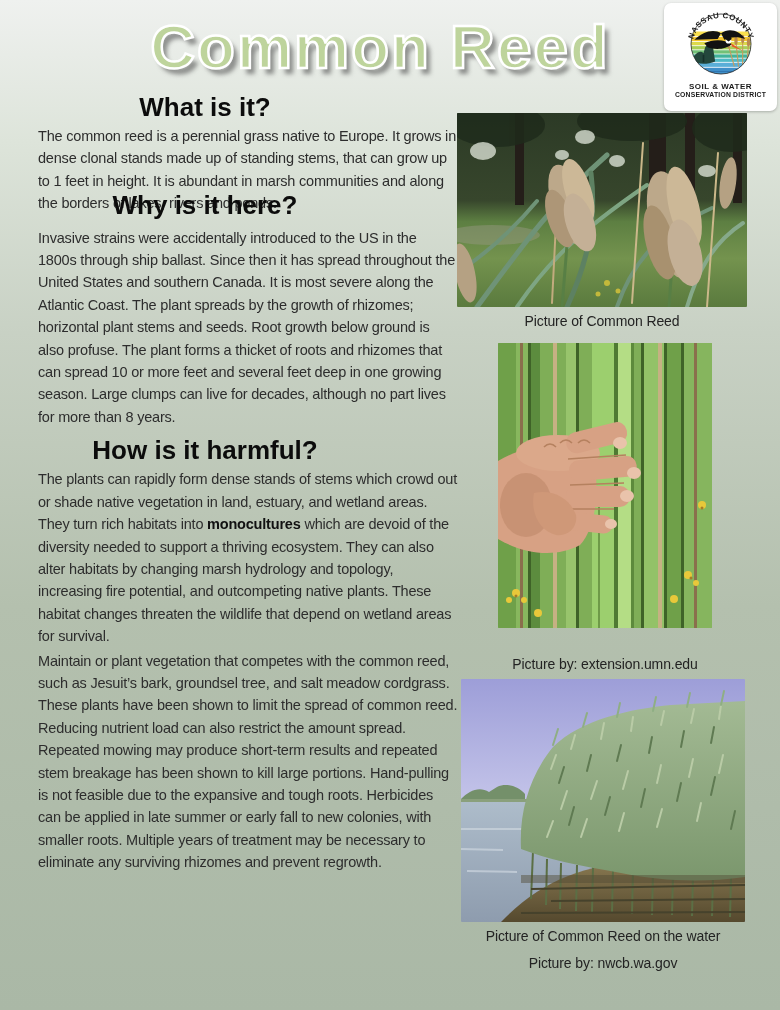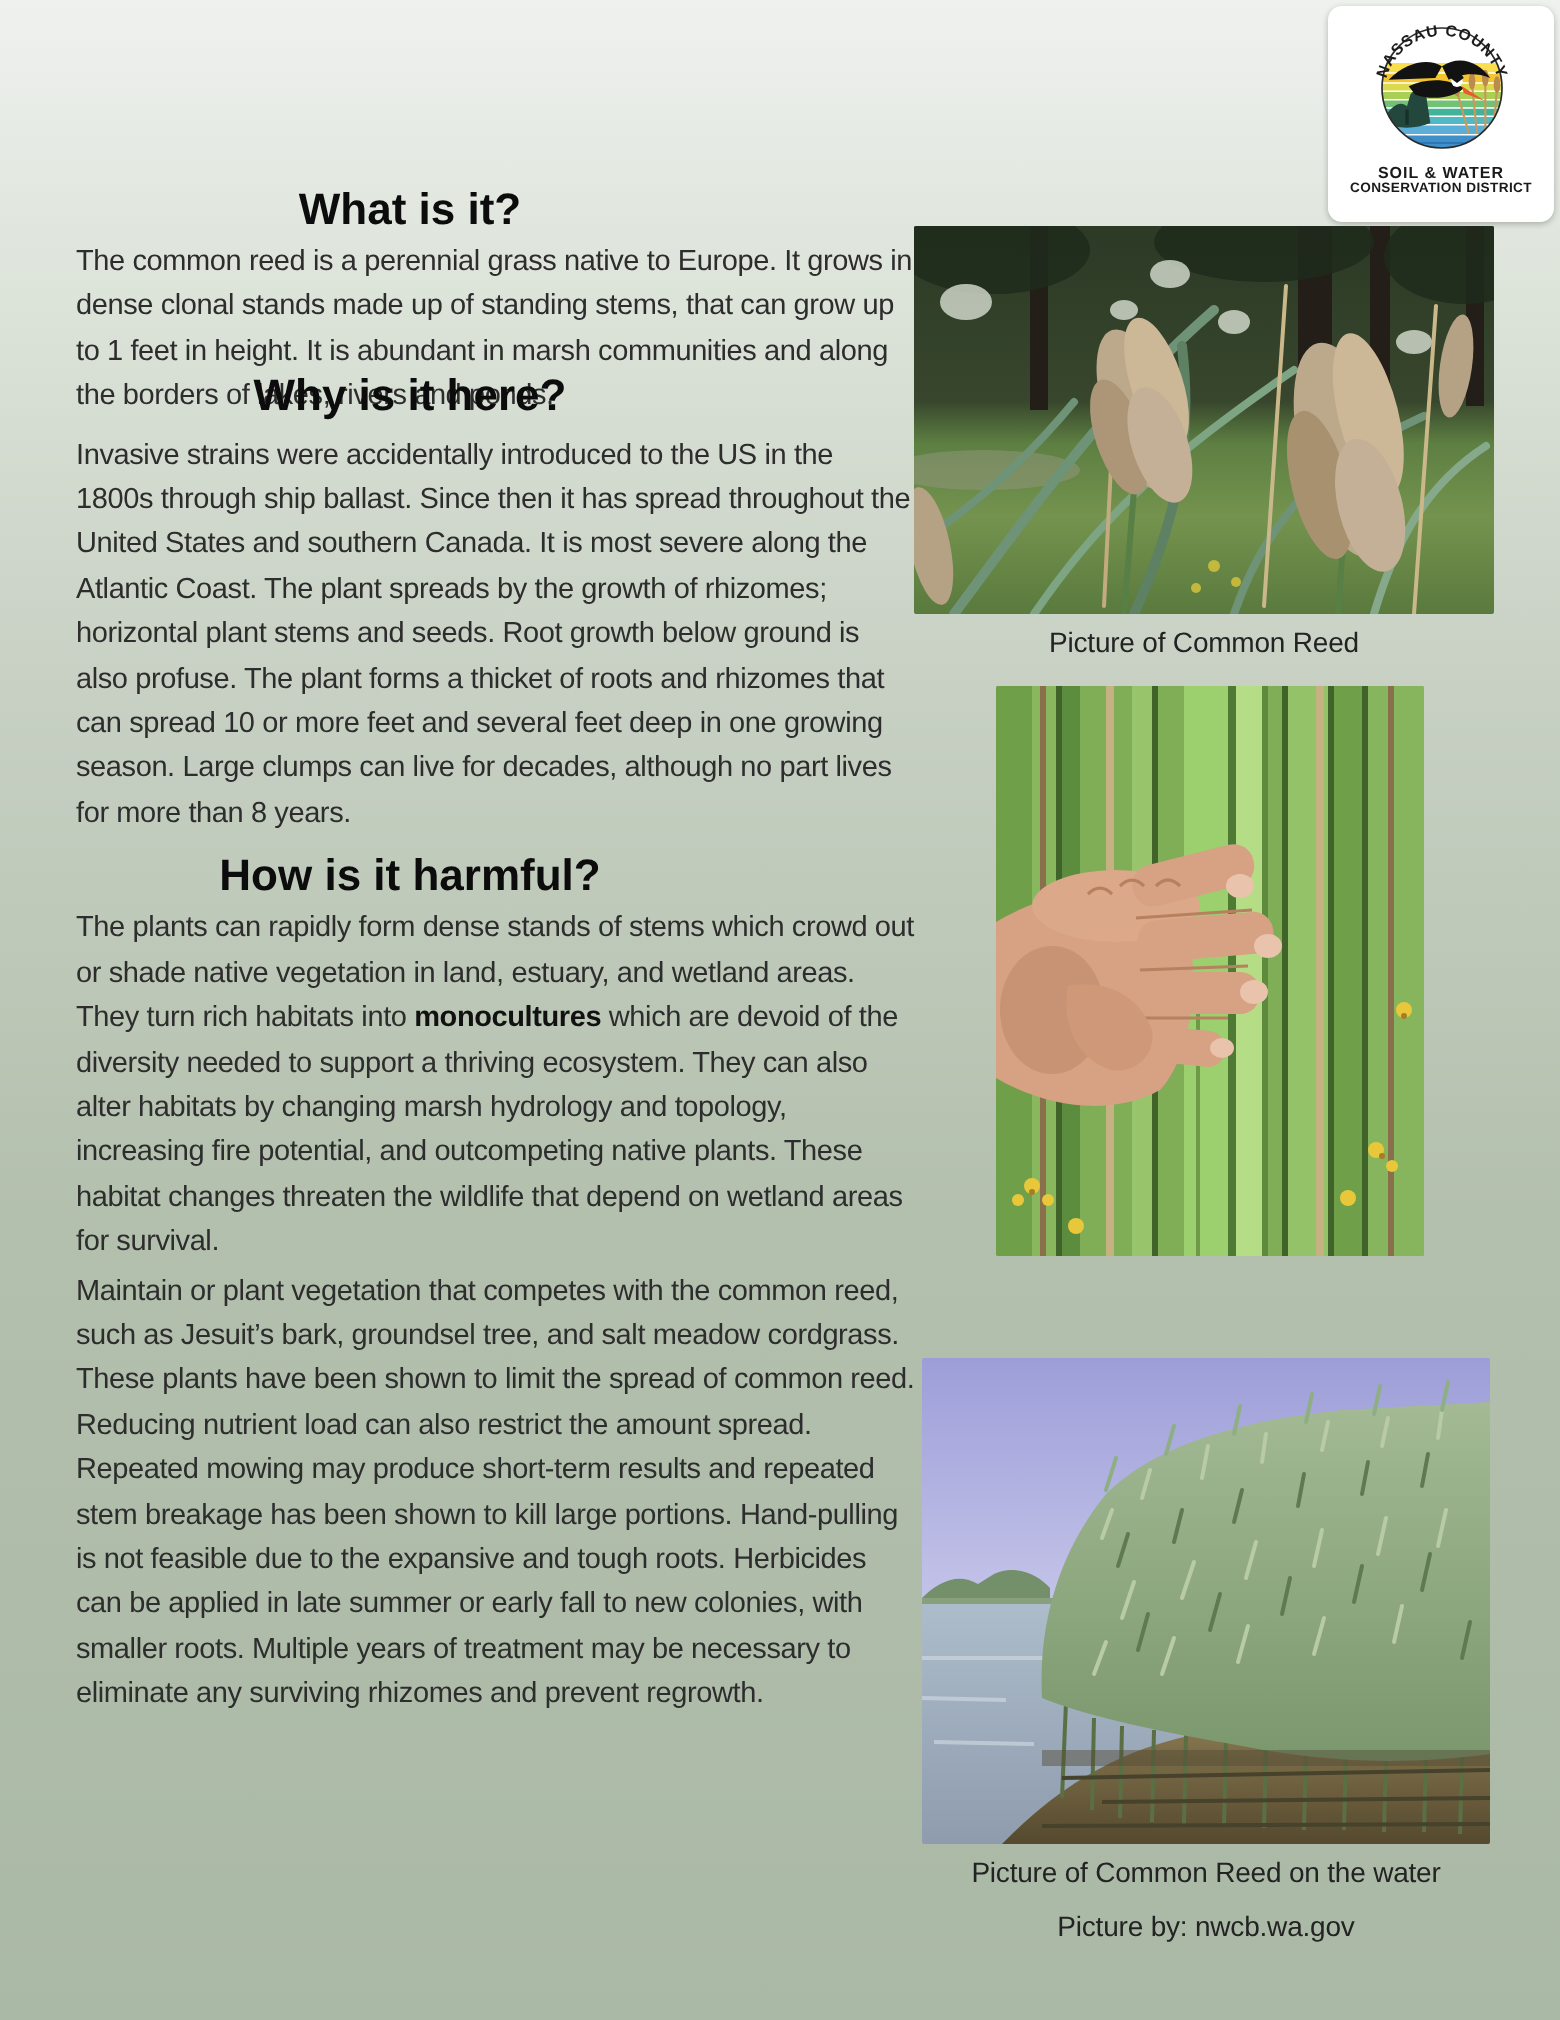--- a/index.html
+++ b/index.html
@@ -27,21 +27,21 @@
     box-shadow:0 1px 3px rgba(0,0,0,0.25);
     text-align:center;
   }
   .logo-box svg{display:block;margin:2px auto 0 auto;}
   .logo-line1{font-size:8px;font-weight:700;color:#1a1a1a;letter-spacing:0.5px;margin-top:-1px;}
   .logo-line2{font-size:6.8px;font-weight:700;color:#1a1a1a;letter-spacing:0.2px;}
   
   .left-col{position:absolute;left:38px;top:92px;width:420px;}
   .sec-heading{
     width:350px;margin:0 0 1px -8px;text-align:center;
-    font-size:22px;font-weight:800;color:#0c0c0c;
+    font-size:26px;font-weight:800;color:#0c0c0c;
   }
   .sec-body{
     margin:2px 0 0 0;
     font-size:14.5px;line-height:22.4px;letter-spacing:-0.2px;
     color:#2d2d2d;
   }
   .sec-body b{color:#111;}
   .h-overlap{margin-top:-25px;}
   .h-gap-sm{margin-top:7px;}
   .h-gap-lg{margin-top:15px;}
@@ -52,20 +52,21 @@
   .caption{
     position:absolute;text-align:center;
     font-size:14px;color:#232323;letter-spacing:-0.1px;
   }
 </style>
 </head>
 <body>
 
 <div class="page">
 
+  <div class="title">Common Reed</div>
 
   <div class="logo-box">
     <svg width="80" height="78" viewBox="0 0 96 78">
       <defs>
           <clipPath id="cclip">
             <circle cx="48" cy="39" r="36"></circle>
           </clipPath>
         </defs>
       <g clip-path="url(#cclip)">
         <rect x="10" y="2" width="76" height="76" fill="#ffffff"></rect>
@@ -289,20 +290,21 @@
             <path d="M62,100 q6,-6 12,0"></path>
             <path d="M80,100 q6,-6 12,0"></path>
           <path d="M70,116 L128,112"></path>
             <path d="M72,142 L126,140"></path>
             <path d="M70,166 L116,166"></path>
         </g>
         <path d="M36,150 C56,146 72,156 78,172 C80,184 70,194 58,192 C42,188 32,170 36,150 Z" fill="#cf9878"></path>
       </g>
     </svg>
   </div>
+  <div class="caption" style="left:460px;top:656px;width:290px;">Picture by: extension.umn.edu</div>
 
   <div class="figure" style="left:461px;top:679px;">
     <svg width="284" height="243" viewBox="0 0 284 243">
       <defs>
         <linearGradient id="f3sky" x1="0" y1="0" x2="0" y2="1">
           <stop offset="0" stop-color="#9d9ed8"></stop>
             <stop offset="1" stop-color="#c6c6ea"></stop>
         </linearGradient>
         <linearGradient id="f3water" x1="0" y1="0" x2="0" y2="1">
           <stop offset="0" stop-color="#aebdcb"></stop>

